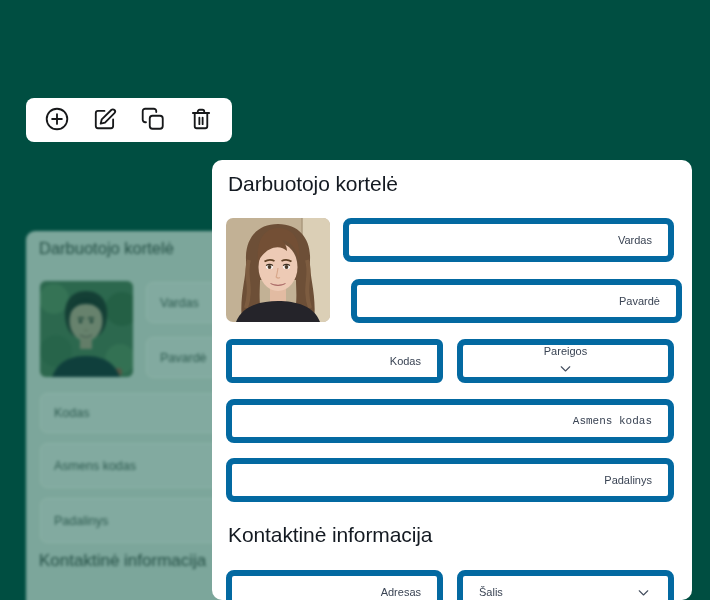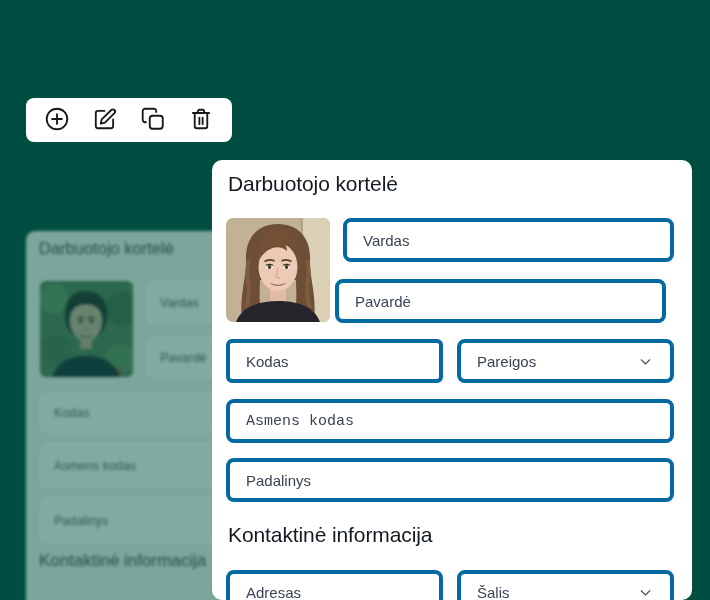--- a/index.html
+++ b/index.html
@@ -32,32 +32,32 @@
   
   .card{position:absolute;left:212px;top:160px;width:480px;height:440px;background:#ffffff;
     border-radius:10px;z-index:2;}
   .card-title{position:absolute;left:16px;top:12px;font-size:21px;font-weight:500;color:#141A22;
     letter-spacing:-0.1px;}
   .section-title{position:absolute;left:16px;top:363px;font-size:21px;font-weight:500;color:#141A22;
     letter-spacing:-0.1px;text-align:right;}
   .photo{position:absolute;left:14px;top:58px;width:104px;height:104px;border-radius:7px;
     overflow:hidden;cursor:pointer;}
   .photo svg{display:block;}
-  .field{position:absolute;height:44px;border:4px solid #0369a1;border-radius:8px;background:#fff;
-    font-family:"Liberation Sans","DejaVu Sans",sans-serif;font-size:15px;color:#3A4454;
-    padding:0 16px;box-sizing:border-box;outline:none;}
+  .field{position:absolute;height:44px;border:6px solid #0369a1;border-radius:8px;background:#fff;
+    font-family:"Liberation Sans","DejaVu Sans",sans-serif;font-size:11px;color:#3A4454;
+    padding:0 16px;box-sizing:border-box;outline:none;text-align:right;}
   input.field::placeholder{color:#3A4454;opacity:1;}
   .f-vardas{left:131px;top:58px;width:331px;}
-  .f-pavarde{left:123px;top:119px;width:331px;}
+  .f-pavarde{left:139px;top:119px;width:331px;}
   .f-kodas{left:14px;top:179px;width:217px;border-radius:6px;}
   .f-asmens{left:14px;top:239px;width:448px;font-family:Liberation Mono, monospace;}
   .f-padalinys{left:14px;top:298px;width:448px;}
   .f-adresas{left:14px;top:410px;width:217px;}
   .select{display:flex;align-items:center;justify-content:space-between;cursor:pointer;}
-  .s-pareigos{left:245px;top:179px;width:217px;}
+  .s-pareigos{left:245px;top:179px;width:217px;flex-direction:column;}
   .s-salis{left:245px;top:410px;width:217px;}
   .chevron svg{width:17px;height:17px;stroke:#454F5F;fill:none;stroke-width:1.6;
     stroke-linecap:round;stroke-linejoin:round;display:block;}
 </style>
 </head>
 <body>
 
 <div class="stage">
 
   <div class="ghost-card">

